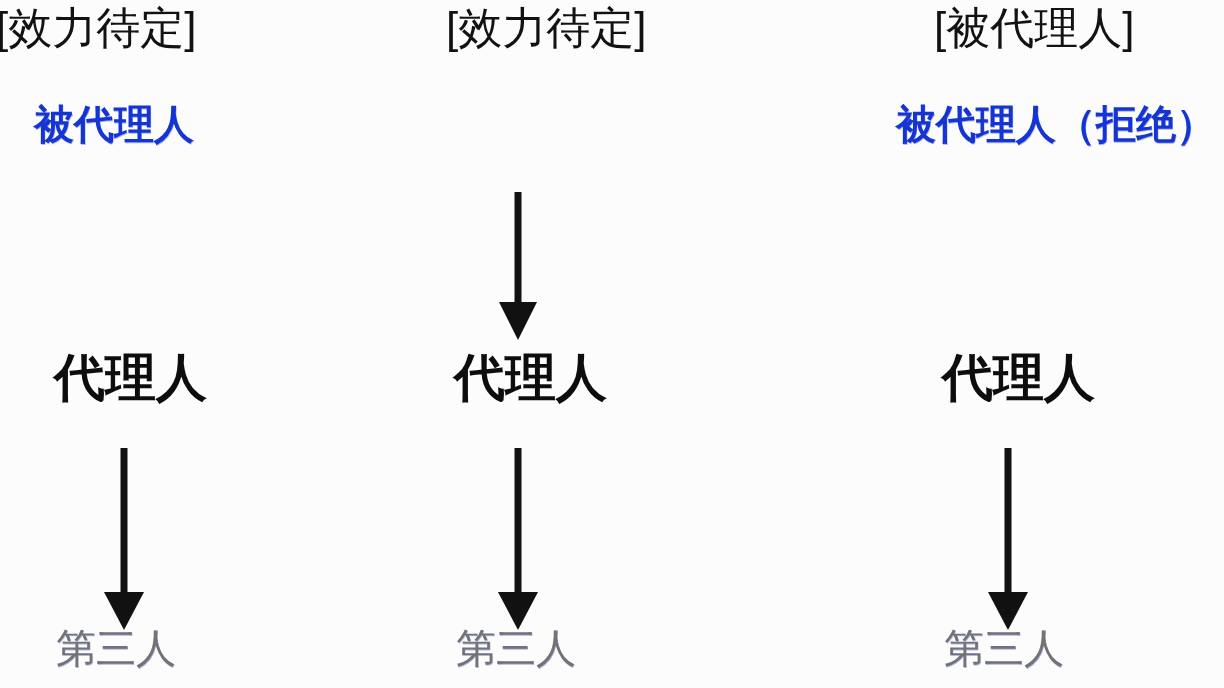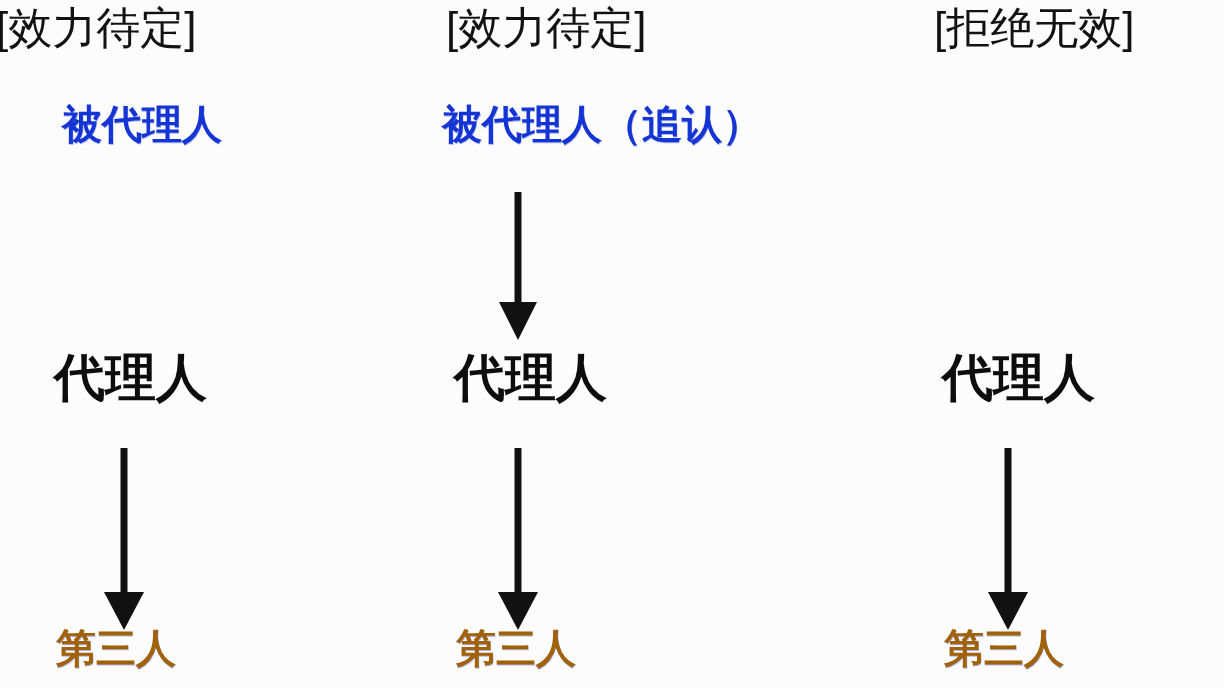--- a/index.html
+++ b/index.html
@@ -45,33 +45,32 @@
     font-size: 44px;
     font-weight: 400;
     letter-spacing: 0px;
   }
 
   .principal {
     color: #1434d4;
     font-size: 40px;
     font-weight: bold;
     text-shadow: 0.5px 0.5px 0 rgba(20,52,212,0.35);
-    margin-left: 28px;
   }
 
   .agent {
     color: #0d0d0d;
     font-size: 51px;
     font-weight: bold;
   }
 
   .third {
-    color: #a16207;
+    color: #737373;
     font-size: 40px;
-    font-weight: bold;
+    font-weight: normal;
     text-shadow: 0.5px 0.5px 0 rgba(20,52,212,0.35);
   }
 
   
   .row-header    { top: 6px; }
   .row-principal { top: 104px; }
   .row-agent     { top: 352px; }
   .row-third     { top: 628px; }
 
   
@@ -120,40 +119,40 @@
 
     <svg class="arrow" style="left:96px; top:444px;" width="64" height="190" viewBox="0 0 64 190">
       <line class="arrow-line" x1="32" y1="4" x2="32" y2="152"></line>
       <polygon class="arrow-head" points="32,186 12,148 52,148"></polygon>
     </svg>
   </div>
 
   <div class="col col-1 c1">
     <div class="node header row-header">[效力待定]</div>
 
-    <div class="node principal row-principal">被代理人（追认）</div>
 
     <div class="node agent row-agent">代理人</div>
 
     <div class="node third row-third">第三人</div>
 
     <svg class="arrow" style="left:82px; top:188px;" width="64" height="158" viewBox="0 0 64 158">
       <line class="arrow-line" x1="32" y1="4" x2="32" y2="116"></line>
       <polygon class="arrow-head" points="32,152 13,114 51,114"></polygon>
     </svg>
 
     <svg class="arrow" style="left:82px; top:444px;" width="64" height="190" viewBox="0 0 64 190">
       <line class="arrow-line" x1="32" y1="4" x2="32" y2="152"></line>
       <polygon class="arrow-head" points="32,186 12,148 52,148"></polygon>
     </svg>
   </div>
 
   <div class="col col-2 c2">
-    <div class="node header row-header">[拒绝无效]</div>
+    <div class="node header row-header">[被代理人]</div>
 
+    <div class="node principal row-principal">被代理人（拒绝）</div>
 
     <div class="node agent row-agent">代理人</div>
 
     <div class="node third row-third">第三人</div>
 
     <svg class="arrow" style="left:164px; top:444px;" width="64" height="190" viewBox="0 0 64 190">
       <line class="arrow-line" x1="32" y1="4" x2="32" y2="152"></line>
       <polygon class="arrow-head" points="32,186 12,148 52,148"></polygon>
     </svg>
   </div>

